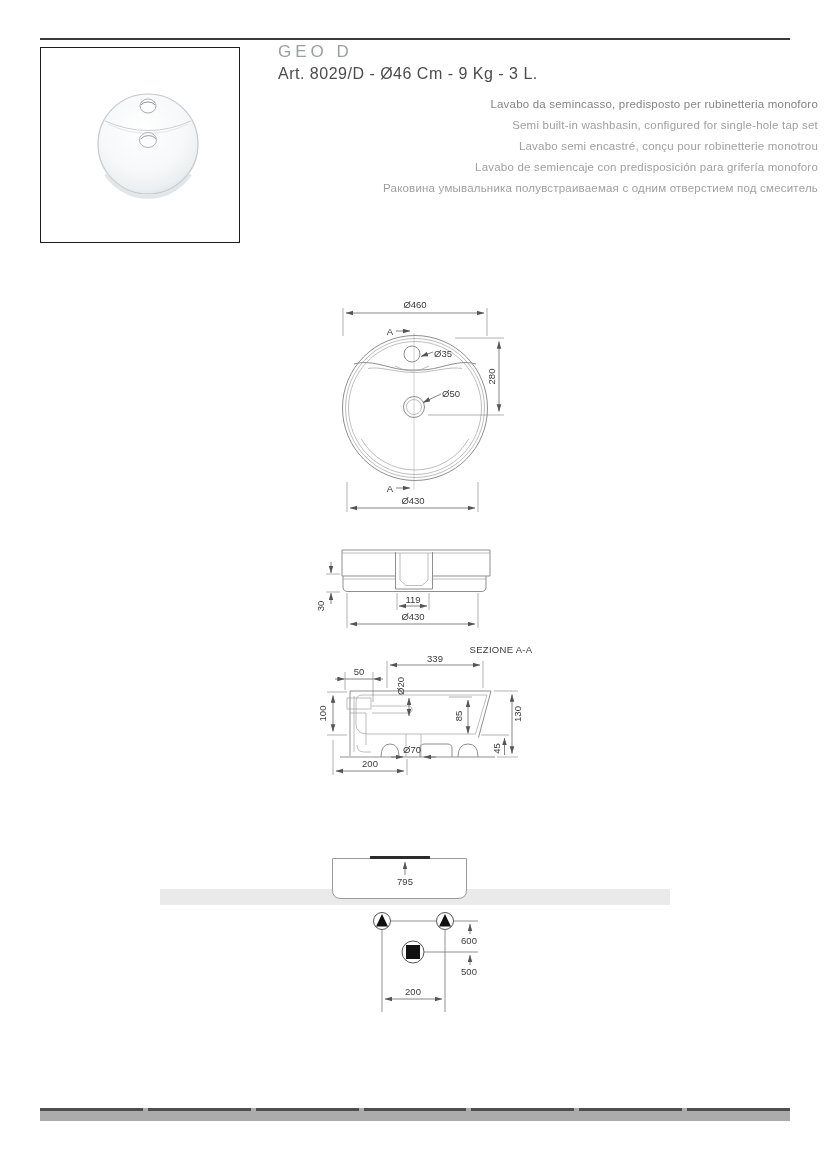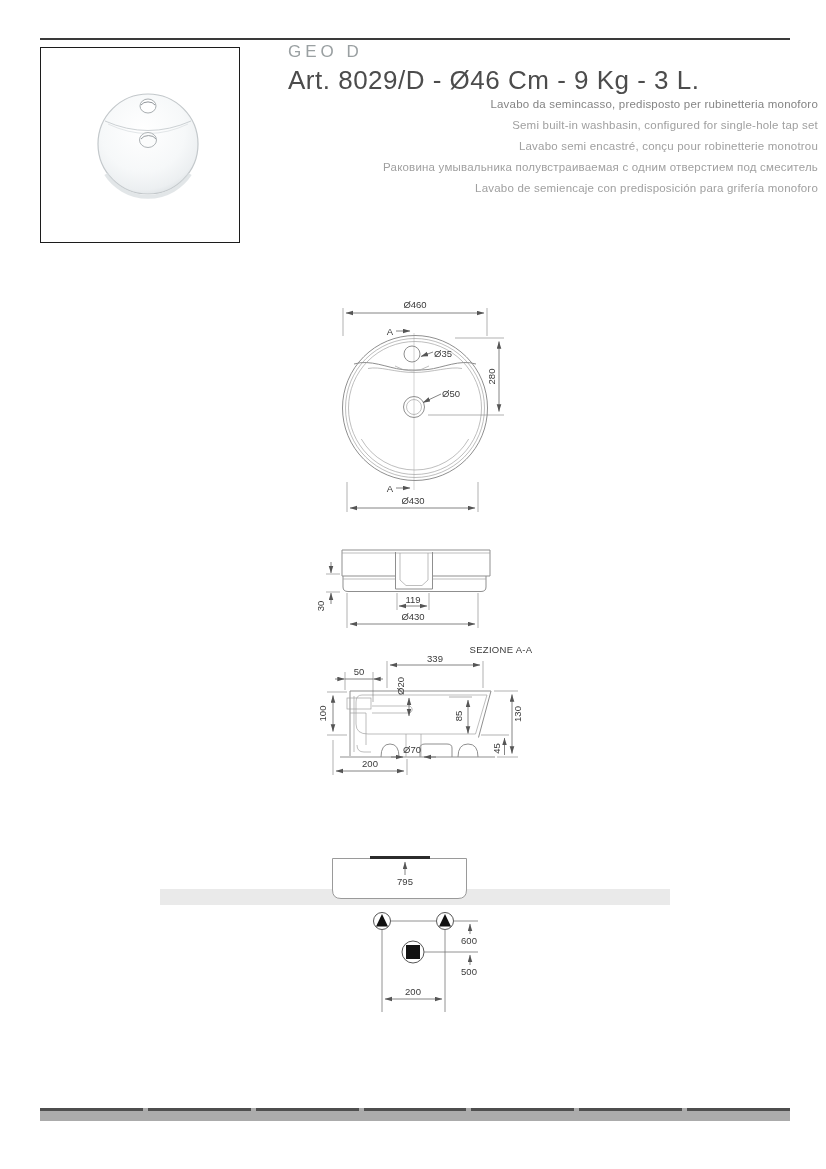--- a/index.html
+++ b/index.html
@@ -1,22 +1,22 @@
 <!DOCTYPE html>
 <html><head>
 <meta charset="utf-8">
 <style>
   html,body{margin:0;padding:0;background:#fff;}
   .page{position:relative;width:826px;height:1169px;background:#fff;overflow:hidden;
         font-family:"Liberation Sans", sans-serif;}
   .top-rule{position:absolute;left:40px;top:38px;width:750px;height:2px;background:#3a3a3a;}
   .photo-box{position:absolute;left:40px;top:47px;width:198px;height:194px;border:1.5px solid #1c1c1c;background:#fff;}
-  .hdr{position:absolute;left:278px;top:42px;width:520px;margin-left:10px;}
+  .hdr{position:absolute;left:278px;top:42px;width:520px;}
   .series{font-size:17px;letter-spacing:4px;color:#9aa0a2;font-weight:400;}
-  .title{font-size:26px;color:#4c4c4c;font-weight:400;margin-top:3px;letter-spacing:.5px;}
+  .title{font-size:16px;color:#4c4c4c;font-weight:400;margin-top:3px;letter-spacing:.5px;}
   .descs{position:absolute;left:278px;top:94px;width:540px;}
   .descs div{font-size:11.5px;line-height:21px;color:#a0a0a0;letter-spacing:.2px;text-align:right;}
   .descs div.first{color:#848484;}
   svg.drawings{position:absolute;left:0;top:0;}
   .geo{stroke:#8f8f8f;stroke-width:1;fill:none;}
   .thin{stroke:#a2a2a2;stroke-width:.7;}
   .ctr{stroke:#b5b5b5;stroke-width:.6;}
   .dim{stroke:#666;stroke-width:.8;fill:none;}
   .ext{stroke:#7d7d7d;stroke-width:.6;fill:none;}
   .thin2{stroke:#777;stroke-width:.8;fill:none;}
@@ -55,22 +55,22 @@
   </div>
 
   <div class="hdr">
     <div class="series">GEO D</div>
     <div class="title">Art. 8029/D - Ø46 Cm - 9 Kg - 3 L.</div>
   </div>
   <div class="descs">
     <div class="first">Lavabo da semincasso, predisposto per rubinetteria monoforo</div>
     <div>Semi built-in washbasin, configured for single-hole tap set</div>
     <div>Lavabo semi encastré, conçu pour robinetterie monotrou</div>
+    <div>Lavabo de semiencaje con predisposición para grifería monoforo</div>
     <div>Раковина умывальника полувстраиваемая с одним отверстием под смеситель</div>
-    <div>Lavabo de semiencaje con predisposición para grifería monoforo</div>
   </div>
 
   <svg class="drawings" width="826" height="1169" viewBox="0 0 826 1169">
     <defs>
       <marker id="ar" markerWidth="8" markerHeight="6" refX="7.2" refY="2.5" orient="auto-start-reverse" markerUnits="userSpaceOnUse">
         <path d="M0,0.2 L7.5,2.5 L0,4.8 z" fill="#555"></path>
       </marker>
     </defs>
 
     <g>

